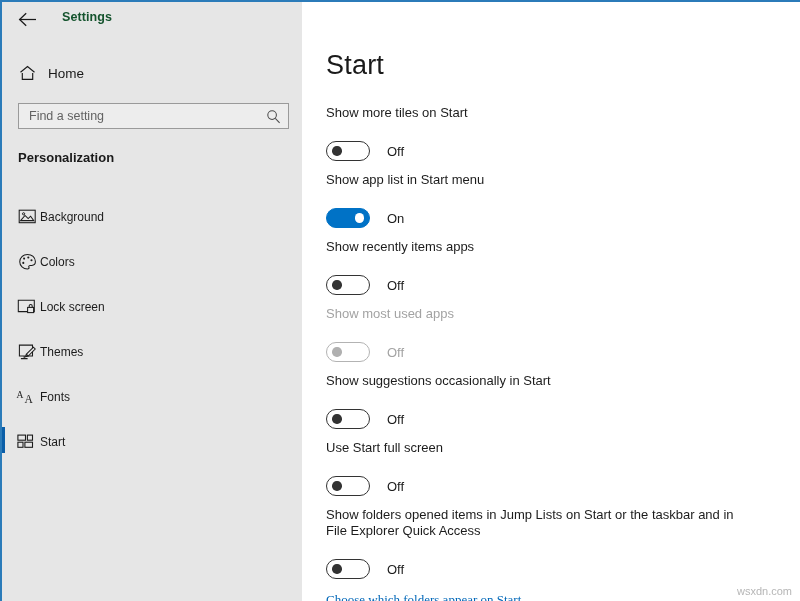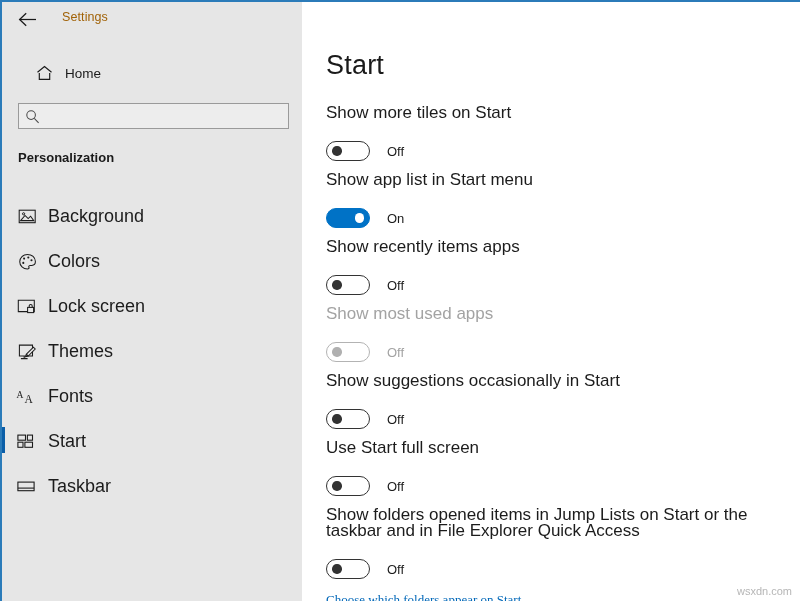--- a/index.html
+++ b/index.html
@@ -45,31 +45,31 @@
     left: 10px; top: 4px;
     width: 30px; height: 26px;
     display: flex; align-items: center; justify-content: center;
     cursor: default;
   }
   .back-btn svg { display: block; }
   .title-text {
     position: absolute;
     left: 60px; top: 8px;
     font-size: 12.5px;
-    color: #a16207;
+    color: #14532d;
     letter-spacing: .1px;
+    font-weight: bold;
   }
 
   .home-row {
     position: absolute;
     left: 0; top: 57px;
     width: 300px; height: 28px;
     display: flex; align-items: center;
     cursor: default;
-    margin-left: 17px;
   }
   .home-icon {
     width: 20px; height: 20px;
     margin-left: 15px;
     display: flex; align-items: center; justify-content: center;
   }
   .home-label {
     margin-left: 11px;
     font-size: 13.5px;
     color: #1a1a1a;
@@ -127,22 +127,22 @@
     background: transparent;
   }
   .nav-item.selected .sel-bar { background: #0a5ea8; }
   .nav-icon {
     width: 22px; height: 22px;
     margin-left: 14px;
     display: flex; align-items: center; justify-content: center;
     flex: 0 0 22px;
   }
   .nav-label {
-    margin-left: 10px;
-    font-size: 18px;
+    margin-left: 2px;
+    font-size: 12px;
     color: #1c1c1c;
   }
 
   
   #content {
     position: absolute;
     left: 302px; top: 0;
     width: 496px; height: 599px;
     background: #ffffff;
     overflow: hidden;
@@ -160,21 +160,21 @@
   .settings-list {
     position: absolute;
     left: 22px; top: 103px;
     width: 460px;
   }
 
   .setting {
     margin-bottom: 11px;
   }
   .setting-label {
-    font-size: 17px;
+    font-size: 13px;
     color: #1c1c1c;
     line-height: 16px;
     margin-bottom: 7px;
     max-width: 424px;
   }
   .setting.disabled .setting-label { color: #a3a3a3; }
 
   .toggle-row {
     display: flex;
     align-items: center;
@@ -260,20 +260,21 @@
       <span class="home-icon">
         <svg width="17" height="16" viewBox="0 0 17 16">
           <path d="M1.5 7.3 L8.5 1.6 L15.5 7.3" fill="none" stroke="#1a1a1a" stroke-width="1.15"></path>
           <path d="M3.3 7.9 L3.3 14.3 L13.7 14.3 L13.7 7.9" fill="none" stroke="#1a1a1a" stroke-width="1.15"></path>
         </svg>
       </span>
       <span class="home-label">Home</span>
     </div>
 
     <div class="search-wrap">
+      <input class="search-input" type="text" placeholder="Find a setting" style="">
       <span class="search-icon">
         <svg width="15" height="15" viewBox="0 0 15 15">
           <circle cx="6.1" cy="6.1" r="4.3" fill="none" stroke="#4a4a4a" stroke-width="1.05"></circle>
           <path d="M9.3 9.4 L13.6 13.8" fill="none" stroke="#4a4a4a" stroke-width="1.05"></path>
         </svg>
       </span>
     </div>
 
     <div class="section-header">Personalization</div>
 
@@ -347,30 +348,20 @@
           <svg width="20" height="15" viewBox="0 0 20 15">
             <rect x="0.9" y="1.1" width="7.6" height="5.1" fill="none" stroke="#1c1c1c" stroke-width="1.1"></rect>
             <rect x="10.4" y="1.1" width="5.1" height="5.1" fill="none" stroke="#1c1c1c" stroke-width="1.1"></rect>
             <rect x="0.9" y="8.2" width="5.1" height="5.1" fill="none" stroke="#1c1c1c" stroke-width="1.1"></rect>
             <rect x="7.9" y="8.2" width="7.6" height="5.1" fill="none" stroke="#1c1c1c" stroke-width="1.1"></rect>
           </svg>
         </span>
         <span class="nav-label">Start</span>
       </div>
 
-      <div class="nav-item">
-        <span class="sel-bar"></span>
-        <span class="nav-icon">
-          <svg width="20" height="13" viewBox="0 0 20 13">
-            <rect x="0.9" y="2.1" width="16.2" height="8.6" fill="none" stroke="#1c1c1c" stroke-width="1.1"></rect>
-            <path d="M0.9 8.1 L17.1 8.1" fill="none" stroke="#1c1c1c" stroke-width="1.1"></path>
-          </svg>
-        </span>
-        <span class="nav-label">Taskbar</span>
-      </div>
 
     </div>
   </div>
 
   <div id="content">
 
     <div class="page-title">Start</div>
 
     <div class="settings-list">
 

